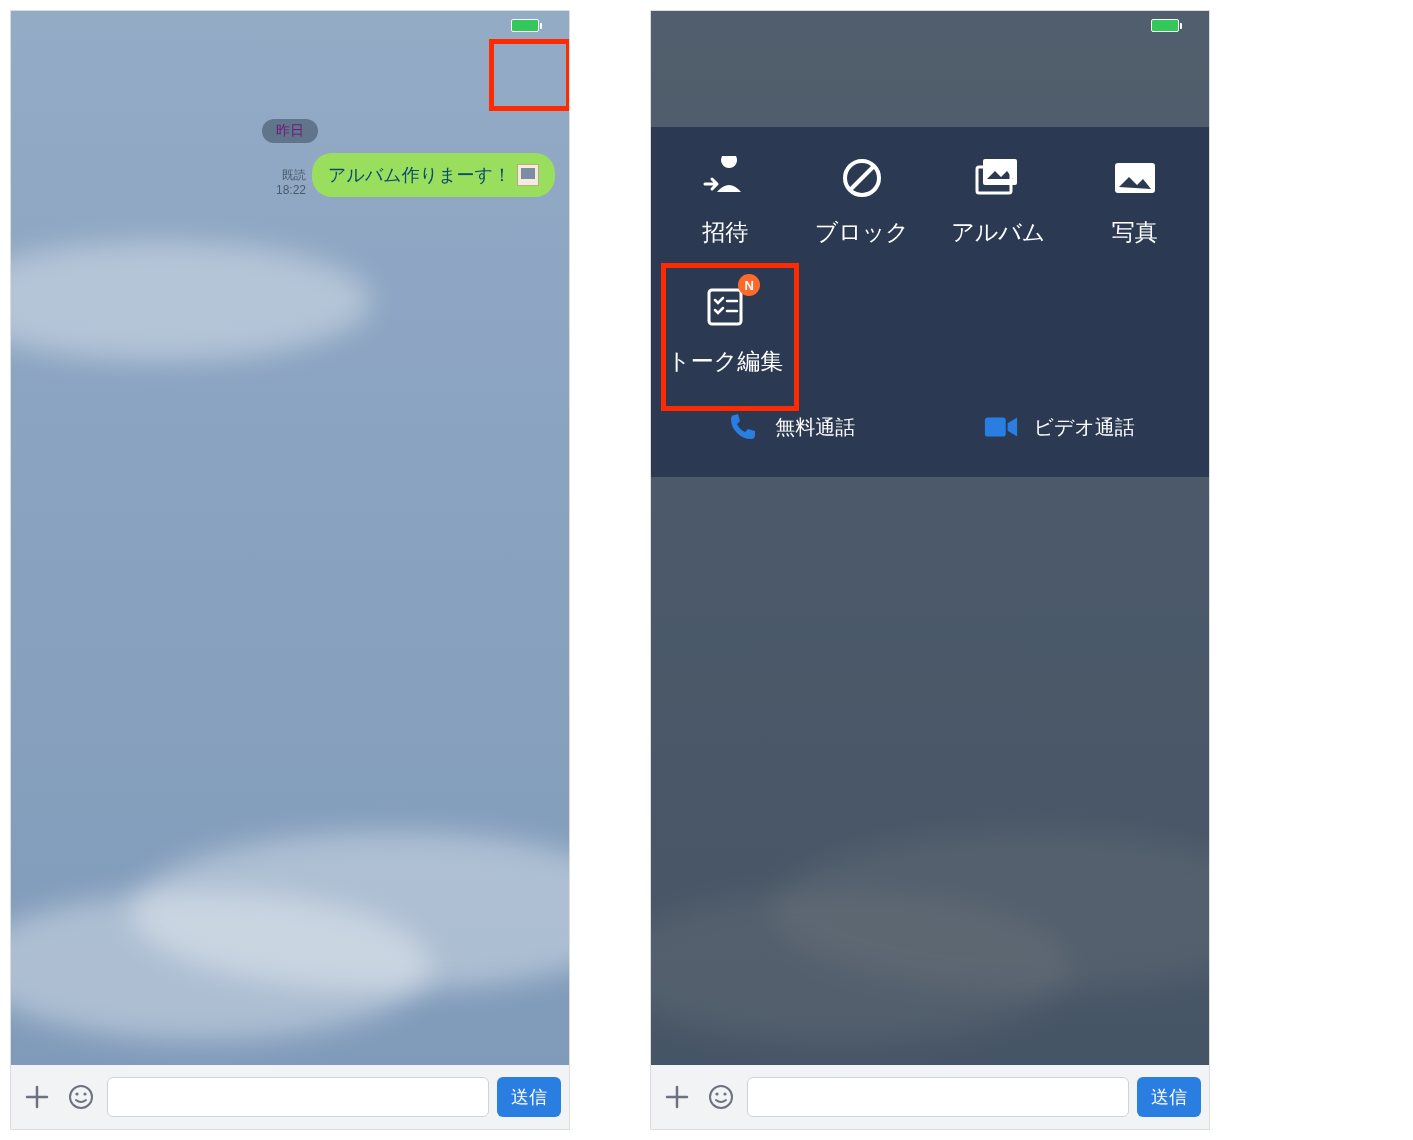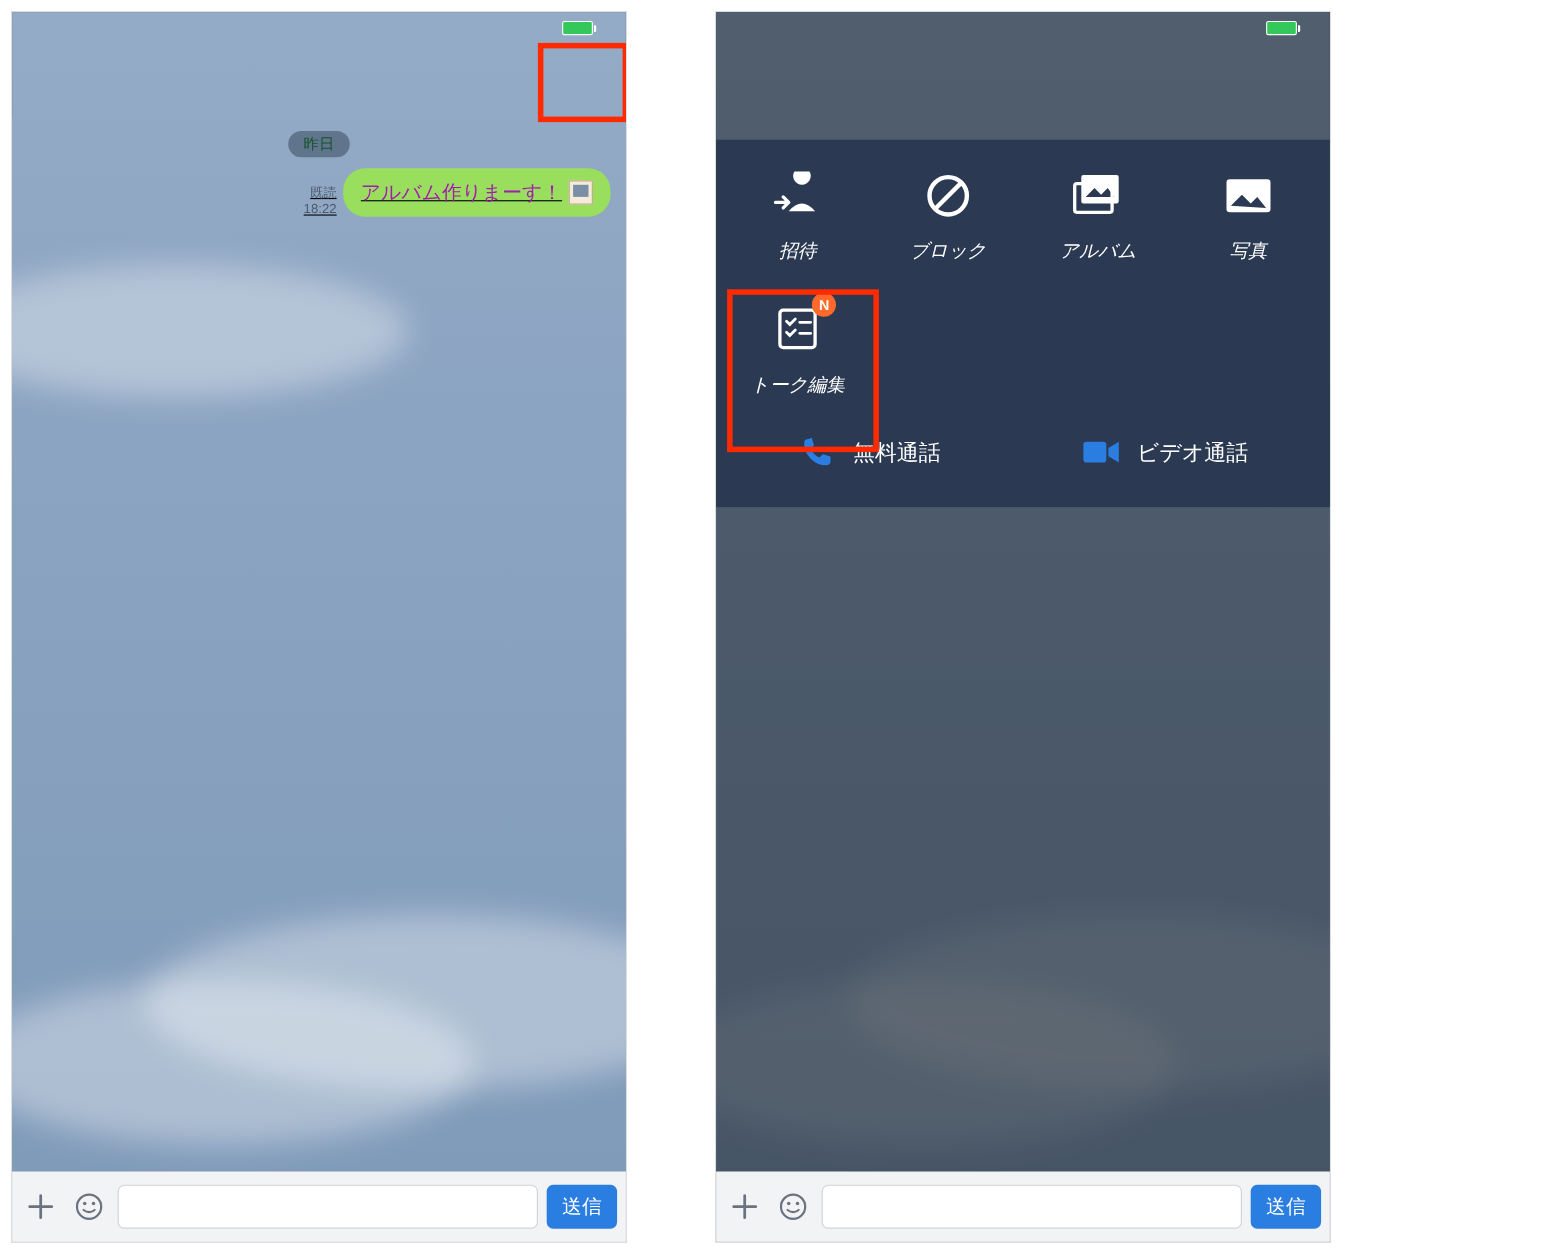--- a/index.html
+++ b/index.html
@@ -70,31 +70,31 @@
       filter: blur(14px);
     }
     .cloud.c1 { width: 420px; height: 120px; left: -60px; top: 230px; }
     .cloud.c2 { width: 520px; height: 160px; left: 120px; top: 820px; }
     .cloud.c3 { width: 460px; height: 150px; left: -40px; top: 880px; }
     .chat-area {
       position: absolute; top: 96px; bottom: 64px; left: 0; right: 0;
       z-index: 1;
     }
     .date-pill {
-      background: rgba(80,100,120,0.75); color: #14532d;
+      background: rgba(80,100,120,0.75); color: #701a75;
       font-size: 14px; padding: 3px 14px; border-radius: 12px;
       margin: 12px auto 10px; width: fit-content;
     }
     .msg-row {
       display: flex; justify-content: flex-end; align-items: flex-end;
-      padding: 0 14px; gap: 6px; text-decoration: underline;
+      padding: 0 14px; gap: 6px;
     }
     .msg-meta { text-align: right; color: #4a5a6d; font-size: 12px; line-height: 1.2; }
     .bubble {
-      background: #9ade5e; color: #a21caf; padding: 10px 16px;
+      background: #9ade5e; color: #0c4a6e; padding: 10px 16px;
       border-radius: 20px; font-size: 18px; position: relative;
       display: flex; align-items: center; gap: 6px;
     }
     .bubble::after {
       content: ""; position: absolute; right: -6px; top: 12px;
       border: 8px solid transparent; border-left-color: #9ade5e;
     }
     .polaroid {
       width: 22px; height: 22px; background: #f4ecd8; border: 1px solid #b8a98a;
       position: relative; display: inline-block;
@@ -131,21 +131,21 @@
     }
     .menu-grid {
       display: grid; grid-template-columns: repeat(4, 1fr);
       row-gap: 34px; padding: 16px 6px 6px;
     }
     .menu-item {
       display: flex; flex-direction: column; align-items: center; gap: 14px;
       color: #fff; position: relative;
     }
     .menu-icon { width: 50px; height: 50px; display:flex; align-items:center; justify-content:center; position:relative; }
-    .menu-label { font-size: 17px; font-style: italic; }
+    .menu-label { font-size: 23px; }
     .badge-n {
       position: absolute; top: -8px; right: -10px;
       background: #ff6a2b; color:#fff; width:22px; height:22px; border-radius:50%;
       font-size:13px; font-weight:700; display:flex; align-items:center; justify-content:center;
     }
     .call-row {
       display: flex; justify-content: space-around; margin-top: 26px; padding: 0 10px 8px;
     }
     .call-item { display:flex; align-items:center; gap:14px; color:#fff; font-size:20px; }
     .call-icon { width:36px; height:36px; display:flex; align-items:center; justify-content:center; }

